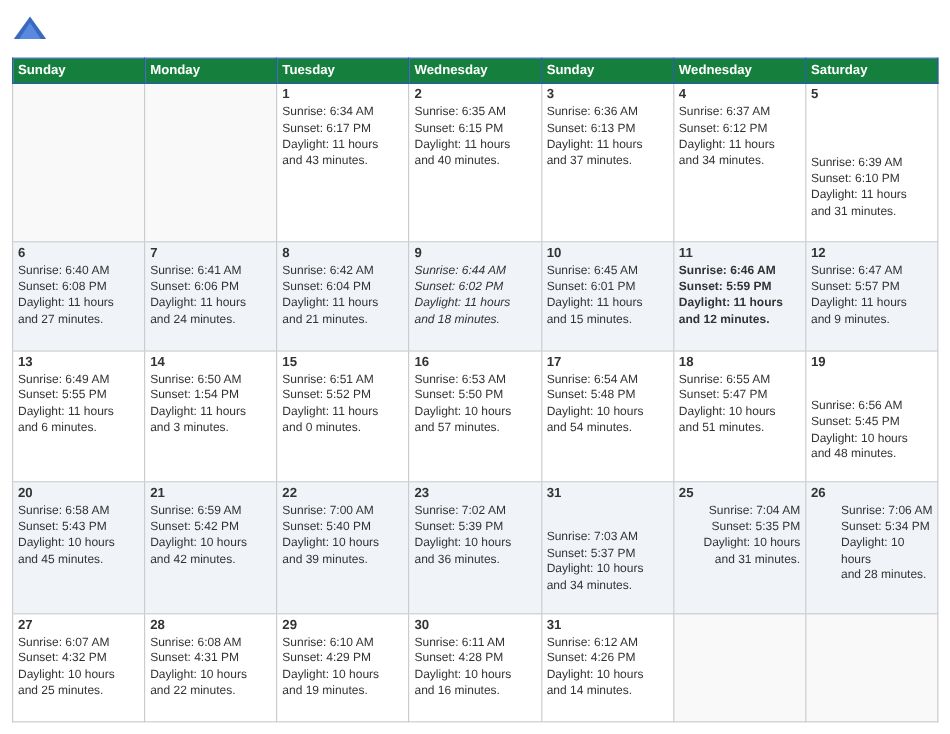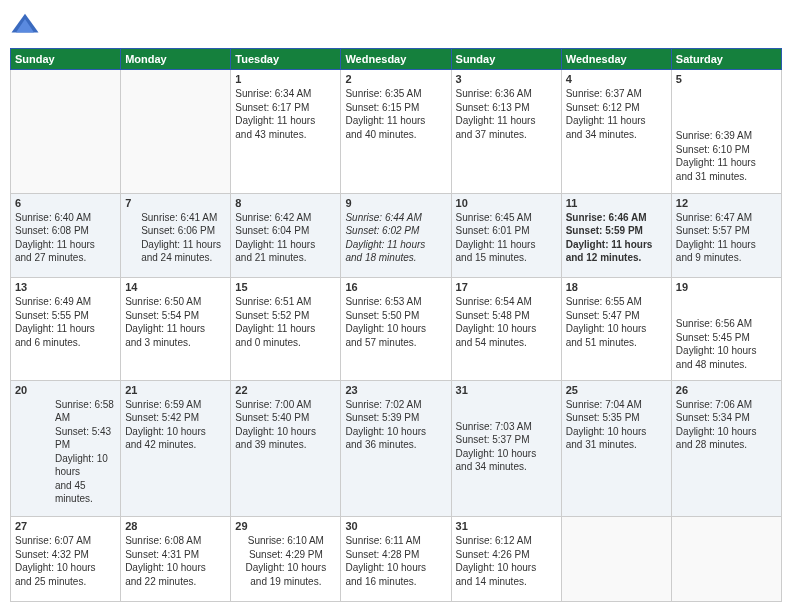--- a/index.html
+++ b/index.html
@@ -178,21 +178,21 @@
         <tr class="row-alt">
           <td>
             <span class="day-number">6</span>
             <div class="day-info" style="white-space: pre-line;">Sunrise: 6:40 AM
 Sunset: 6:08 PM
 Daylight: 11 hours
 and 27 minutes.</div>
           </td>
           <td>
             <span class="day-number">7</span>
-            <div class="day-info" style="white-space: pre-line; margin-left: 16px;">Sunrise: 6:41 AM
+            <div class="day-info" style="white-space: pre-line;">Sunrise: 6:41 AM
 Sunset: 6:06 PM
 Daylight: 11 hours
 and 24 minutes.</div>
           </td>
           <td>
             <span class="day-number">8</span>
             <div class="day-info" style="white-space: pre-line;">Sunrise: 6:42 AM
 Sunset: 6:04 PM
 Daylight: 11 hours
 and 21 minutes.</div>
@@ -230,21 +230,21 @@
           <td>
             <span class="day-number">13</span>
             <div class="day-info" style="white-space: pre-line;">Sunrise: 6:49 AM
 Sunset: 5:55 PM
 Daylight: 11 hours
 and 6 minutes.</div>
           </td>
           <td>
             <span class="day-number">14</span>
             <div class="day-info" style="white-space: pre-line;">Sunrise: 6:50 AM
-Sunset: 5:54 PM
+Sunset: 1:54 PM
 Daylight: 11 hours
 and 3 minutes.</div>
           </td>
           <td>
             <span class="day-number">15</span>
             <div class="day-info" style="white-space: pre-line;">Sunrise: 6:51 AM
 Sunset: 5:52 PM
 Daylight: 11 hours
 and 0 minutes.</div>
           </td>
@@ -273,21 +273,21 @@
             <span class="day-number">19</span>
             <div class="day-info" style="white-space: pre-line; margin-top: 24px;">Sunrise: 6:56 AM
 Sunset: 5:45 PM
 Daylight: 10 hours
 and 48 minutes.</div>
           </td>
         </tr>
         <tr class="row-alt">
           <td>
             <span class="day-number">20</span>
-            <div class="day-info" style="white-space: pre-line; margin-left: 40px;">Sunrise: 6:58 AM
+            <div class="day-info" style="white-space: pre-line;">Sunrise: 6:58 AM
 Sunset: 5:43 PM
 Daylight: 10 hours
 and 45 minutes.</div>
           </td>
           <td>
             <span class="day-number">21</span>
             <div class="day-info" style="white-space: pre-line;">Sunrise: 6:59 AM
 Sunset: 5:42 PM
 Daylight: 10 hours
 and 42 minutes.</div>
@@ -308,28 +308,28 @@
           </td>
           <td>
             <span class="day-number">31</span>
             <div class="day-info" style="white-space: pre-line; margin-top: 24px;">Sunrise: 7:03 AM
 Sunset: 5:37 PM
 Daylight: 10 hours
 and 34 minutes.</div>
           </td>
           <td>
             <span class="day-number">25</span>
-            <div class="day-info" style="white-space: pre-line;">Sunrise: 7:04 AM
+            <div class="day-info" style="white-space: pre-line; text-align: right;">Sunrise: 7:04 AM
 Sunset: 5:35 PM
 Daylight: 10 hours
 and 31 minutes.</div>
           </td>
           <td>
             <span class="day-number">26</span>
-            <div class="day-info" style="white-space: pre-line;">Sunrise: 7:06 AM
+            <div class="day-info" style="white-space: pre-line; margin-left: 25px;">Sunrise: 7:06 AM
 Sunset: 5:34 PM
 Daylight: 10 hours
 and 28 minutes.</div>
           </td>
         </tr>
         <tr>
           <td>
             <span class="day-number">27</span>
             <div class="day-info" style="white-space: pre-line;">Sunrise: 6:07 AM
 Sunset: 4:32 PM
@@ -338,21 +338,21 @@
           </td>
           <td>
             <span class="day-number">28</span>
             <div class="day-info" style="white-space: pre-line;">Sunrise: 6:08 AM
 Sunset: 4:31 PM
 Daylight: 10 hours
 and 22 minutes.</div>
           </td>
           <td>
             <span class="day-number">29</span>
-            <div class="day-info" style="white-space: pre-line; text-align: center;">Sunrise: 6:10 AM
+            <div class="day-info" style="white-space: pre-line;">Sunrise: 6:10 AM
 Sunset: 4:29 PM
 Daylight: 10 hours
 and 19 minutes.</div>
           </td>
           <td>
             <span class="day-number">30</span>
             <div class="day-info" style="white-space: pre-line;">Sunrise: 6:11 AM
 Sunset: 4:28 PM
 Daylight: 10 hours
 and 16 minutes.</div>

